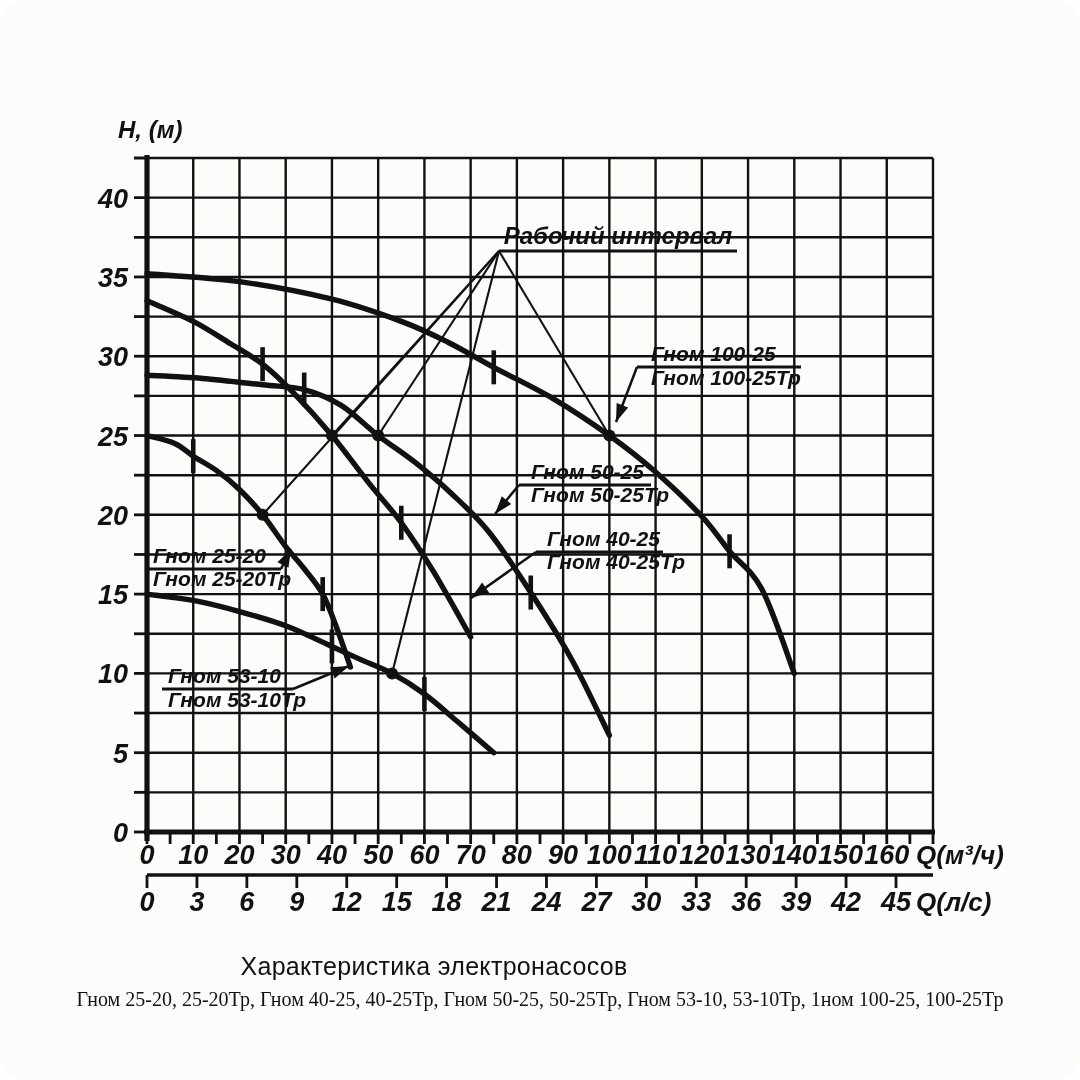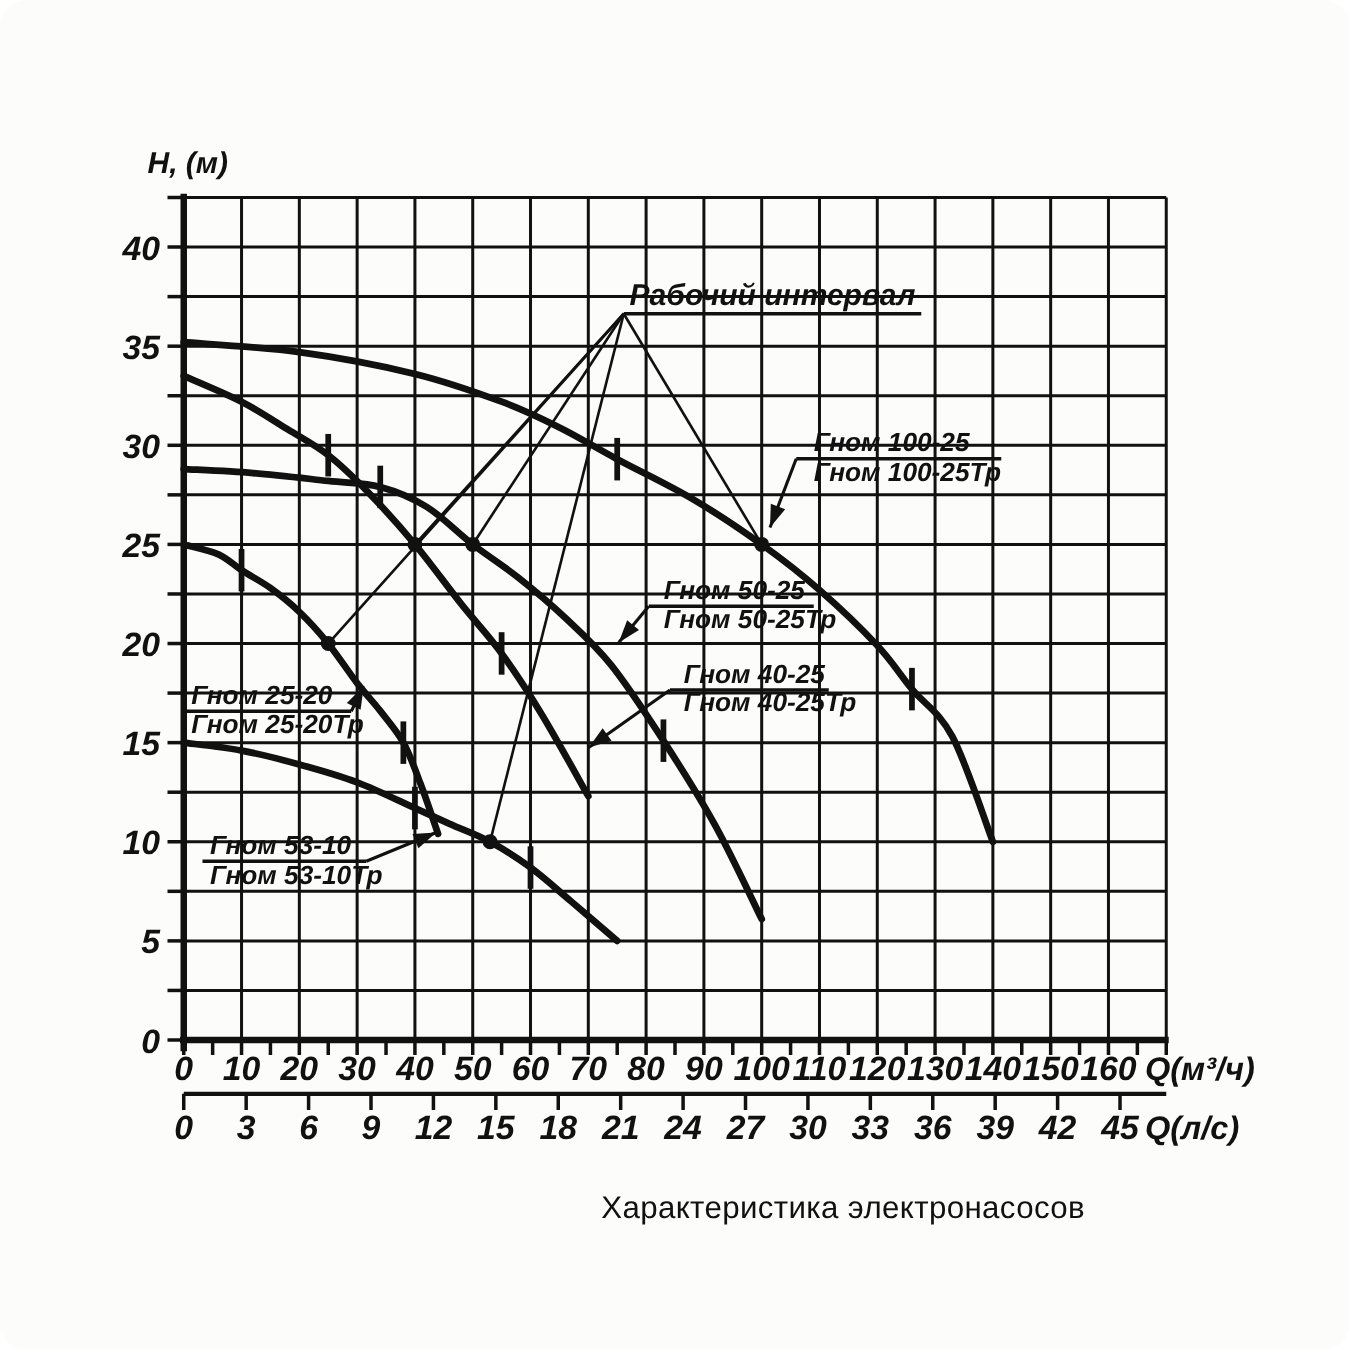--- a/index.html
+++ b/index.html
@@ -4,21 +4,21 @@
 <style>
   html,body{margin:0;padding:0;background:#ffffff;}
   .canvas{position:relative;width:1080px;height:1080px;background:#fcfcfa;overflow:hidden;
           font-family:"Liberation Sans",sans-serif;color:#111;border-radius:22px;}
   svg text{fill:#111;}
   .ax-num{font:italic 700 27px "Liberation Sans",sans-serif;}
   .ax-unit{font:italic 700 26px "Liberation Sans",sans-serif;}
   .curve-lbl{font:italic 700 21px "Liberation Sans",sans-serif;}
   .annot{font:italic 700 24px "Liberation Sans",sans-serif;}
   .h-label{font:italic 700 24px "Liberation Sans",sans-serif;}
-  .chart-title{position:absolute;left:0;top:952px;width:868px;text-align:right;
+  .chart-title{position:absolute;left:0;top:952px;width:868px;text-align:center;
                font:400 25px "Liberation Sans",sans-serif;letter-spacing:.3px;}
   .chart-subtitle{position:absolute;left:0;top:988px;width:1080px;text-align:center;
                font:400 20px "Liberation Serif",serif;white-space:nowrap;}
 </style>
 </head>
 <body>
 
 <div class="canvas">
   <svg id="chart" width="1080" height="940" viewBox="0 0 1080 940">
       <g>
@@ -249,13 +249,14 @@
       </g>
       <g>
         <text x="651" y="361" class="curve-lbl" text-anchor="start">Гном 100-25</text>
         <text x="651" y="385" class="curve-lbl" text-anchor="start">Гном 100-25Тр</text>
         <line x1="637" y1="367" x2="801" y2="367" stroke="#111111" stroke-width="2.8"></line>
         <line x1="637" y1="367" x2="616" y2="422" stroke="#111111" stroke-width="2.5"></line>
         <path d="M616 422 L616.6598287709714 403.01146066720776 L628.1634530624813 407.4037535785115 Z" fill="#111111"></path>
       </g>
     </svg>
   <div class="chart-title">Характеристика электронасосов</div>
+  <div class="chart-subtitle">Гном 25-20, 25-20Тр, Гном 40-25, 40-25Тр, Гном 50-25, 50-25Тр, Гном 53-10, 53-10Тр, 1ном 100-25, 100-25Тр</div>
 </div>
 
 </body></html>

